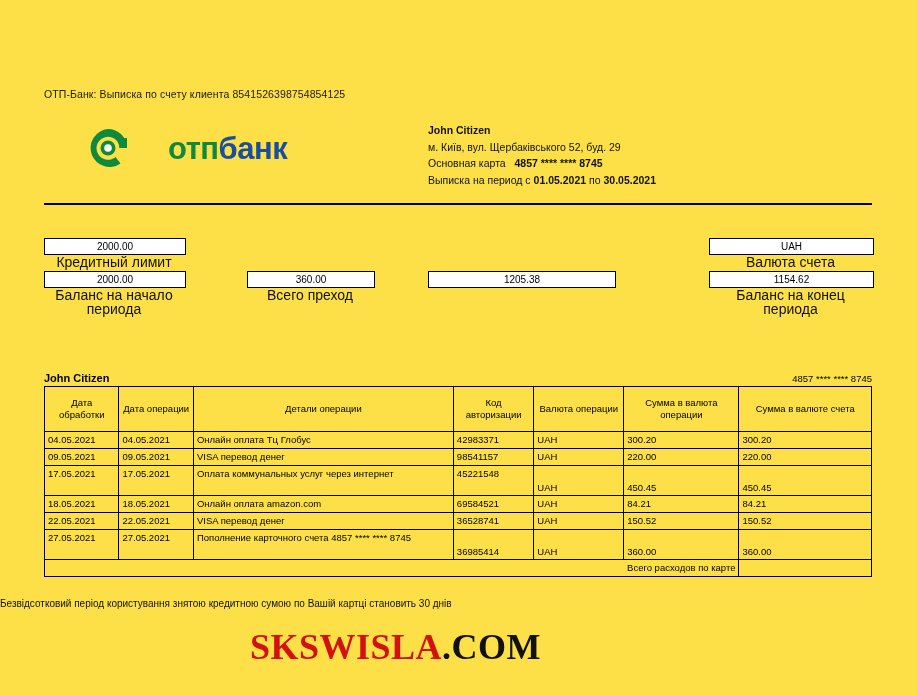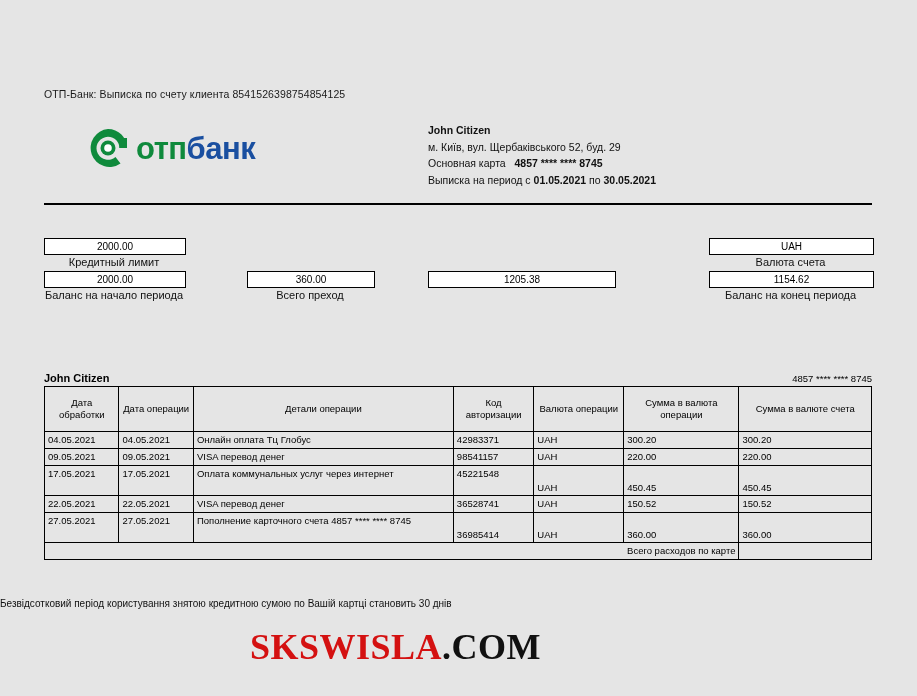--- a/index.html
+++ b/index.html
@@ -11,21 +11,21 @@
     height: 696px;
     background: #ffffff;
     font-family: "Liberation Sans", sans-serif;
     color: #000000;
     overflow: hidden;
   }
   .page {
     position: relative;
     width: 917px;
     height: 696px;
-    background: #e5e5e5;
+    background: #fde047;
   }
   .doc-header {
     position: absolute;
     left: 44px;
     top: 88px;
     font-size: 10.5px;
     color: #1a1a1a;
     letter-spacing: 0.1px;
   }
 
@@ -42,21 +42,21 @@
     height: 44px;
     position: relative;
     margin-right: 6px;
   }
   .logo-text {
     font-size: 31px;
     font-weight: bold;
     letter-spacing: -0.5px;
     line-height: 1;
   }
-  .logo-text .otp { color: #0f8a3c; }
+  .logo-text .otp { color: #0f8a3c; margin-left: 32px; }
   .logo-text .bank { color: #1a4fa0; }
 
   
   .cust-block {
     position: absolute;
     left: 428px;
     top: 122px;
     font-size: 10.5px;
     line-height: 16.5px;
     color: #111111;
@@ -79,21 +79,21 @@
     border: 1px solid #000000;
     height: 15px;
     line-height: 15px;
     text-align: center;
     font-size: 10px;
     background: #ffffff;
   }
   .sumlabel {
     position: absolute;
     text-align: center;
-    font-size: 11px;
+    font-size: 14px;
     line-height: 14px;
     color: #111111;
   }
 
   
   .acct-name {
     position: absolute;
     left: 44px;
     top: 372px;
     font-size: 11px;
@@ -262,20 +262,29 @@
       <tr style="height:30px;">
         <td>17.05.2021</td>
         <td>17.05.2021</td>
         <td>Оплата коммунальных услуг через интернет</td>
         <td>45221548</td>
         <td style="vertical-align:bottom;">UAH</td>
         <td class="num" style="vertical-align:bottom;">450.45</td>
         <td class="num" style="vertical-align:bottom;">450.45</td>
       </tr>
       <tr>
+        <td>18.05.2021</td>
+        <td>18.05.2021</td>
+        <td>Онлайн оплата amazon.com</td>
+        <td>69584521</td>
+        <td>UAH</td>
+        <td class="num">84.21</td>
+        <td class="num">84.21</td>
+      </tr>
+      <tr>
         <td>22.05.2021</td>
         <td>22.05.2021</td>
         <td>VISA перевод денег</td>
         <td>36528741</td>
         <td>UAH</td>
         <td class="num">150.52</td>
         <td class="num">150.52</td>
       </tr>
       <tr style="height:30px;">
         <td>27.05.2021</td>

